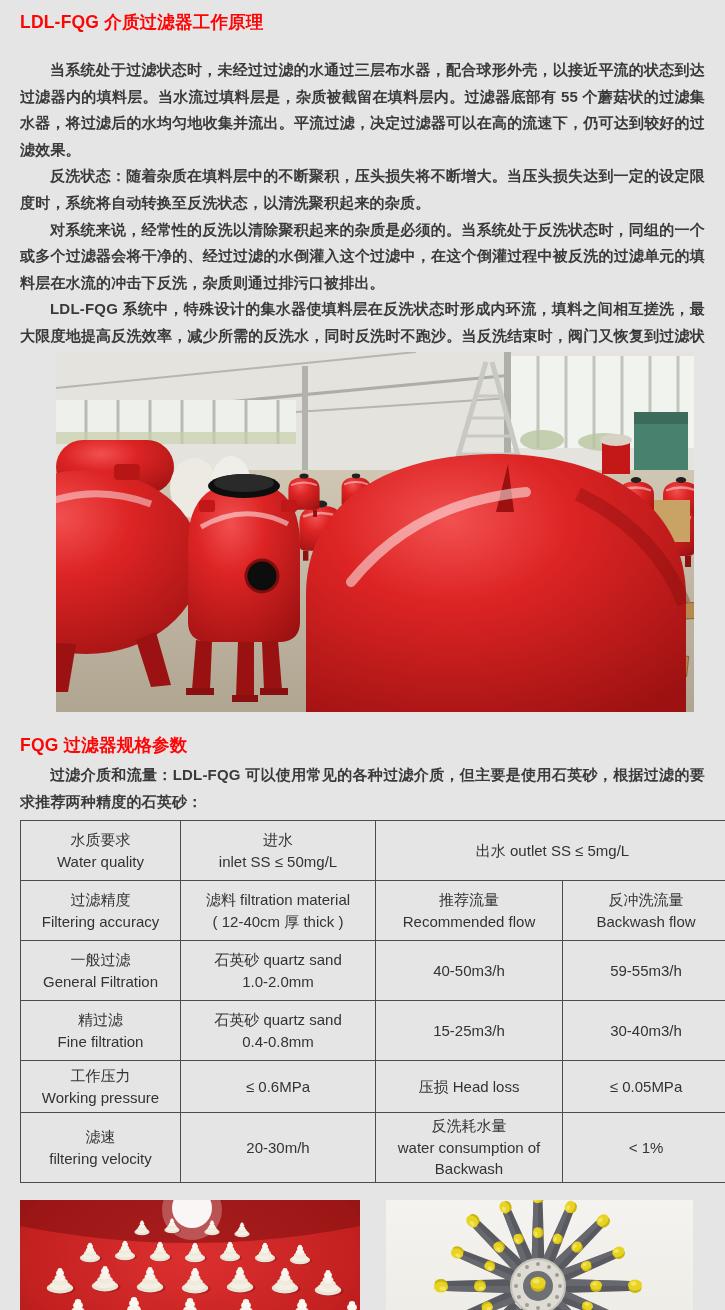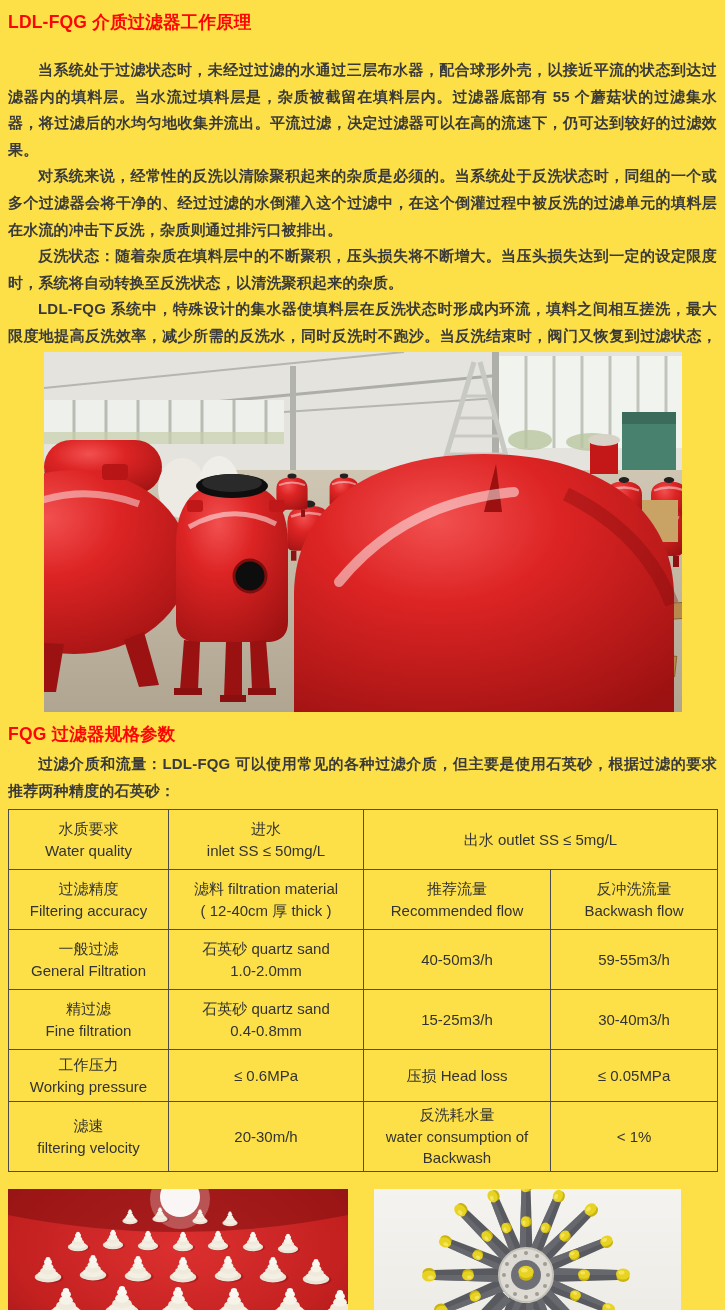--- a/index.html
+++ b/index.html
@@ -1,35 +1,35 @@
 <!DOCTYPE html>
 <html><head>
 <meta charset="utf-8">
 <style>
   html,body{margin:0;padding:0;background:#ffffff;}
   .page{
     position:relative;
     width:725px;height:1310px;
     margin:0;
-    background:#fde047;
+    background:#e5e5e5;
     overflow:hidden;
     box-sizing:border-box;
-    padding:0 8px;
+    padding:0 20px;
     font-family:"Liberation Sans","DejaVu Sans",sans-serif;
   }
   .sec-title{
     margin:0;
     font-size:17.5px;
     line-height:22px;
     font-weight:700;
     color:#fe0505;
     letter-spacing:0.2px;
   }
   #title-principle{padding-top:11px;}
-  #title-specs{margin-top:11px;}
+  #title-specs{margin-top:22px;}
   .body-text{
     margin-top:24px;
     height:293px;
     overflow:hidden;
   }
   .body-text p{
     margin:0;
     font-size:15px;
     line-height:26.6px;
     letter-spacing:0.2px;
@@ -89,22 +89,22 @@
 </style>
 </head>
 <body>
 
 <div class="page">
 
   <h2 class="sec-title" id="title-principle">LDL-FQG 介质过滤器工作原理</h2>
 
   <div class="body-text">
     <p>当系统处于过滤状态时，未经过过滤的水通过三层布水器，配合球形外壳，以接近平流的状态到达过滤器内的填料层。当水流过填料层是，杂质被截留在填料层内。过滤器底部有 55 个蘑菇状的过滤集水器，将过滤后的水均匀地收集并流出。平流过滤，决定过滤器可以在高的流速下，仍可达到较好的过滤效果。</p>
+    <p>反洗状态：随着杂质在填料层中的不断聚积，压头损失将不断增大。当压头损失达到一定的设定限度时，系统将自动转换至反洗状态，以清洗聚积起来的杂质。</p>
     <p>对系统来说，经常性的反洗以清除聚积起来的杂质是必须的。当系统处于反洗状态时，同组的一个或多个过滤器会将干净的、经过过滤的水倒灌入这个过滤中，在这个倒灌过程中被反洗的过滤单元的填料层在水流的冲击下反洗，杂质则通过排污口被排出。</p>
-    <p>反洗状态：随着杂质在填料层中的不断聚积，压头损失将不断增大。当压头损失达到一定的设定限度时，系统将自动转换至反洗状态，以清洗聚积起来的杂质。</p>
     <p>LDL-FQG 系统中，特殊设计的集水器使填料层在反洗状态时形成内环流，填料之间相互搓洗，最大限度地提高反洗效率，减少所需的反洗水，同时反洗时不跑沙。当反洗结束时，阀门又恢复到过滤状态，下一个过滤单元则准备进入反洗状态。</p>
   </div>
 
   <svg class="factory-photo" viewBox="0 0 638 360" role="img" xmlns="http://www.w3.org/2000/svg">
     <defs>
       <radialGradient id="gTank" cx="38%" cy="26%" r="90%">
         <stop offset="0%" stop-color="#f25050"></stop>
         <stop offset="35%" stop-color="#dd2424"></stop>
         <stop offset="100%" stop-color="#9c1111"></stop>
       </radialGradient>

